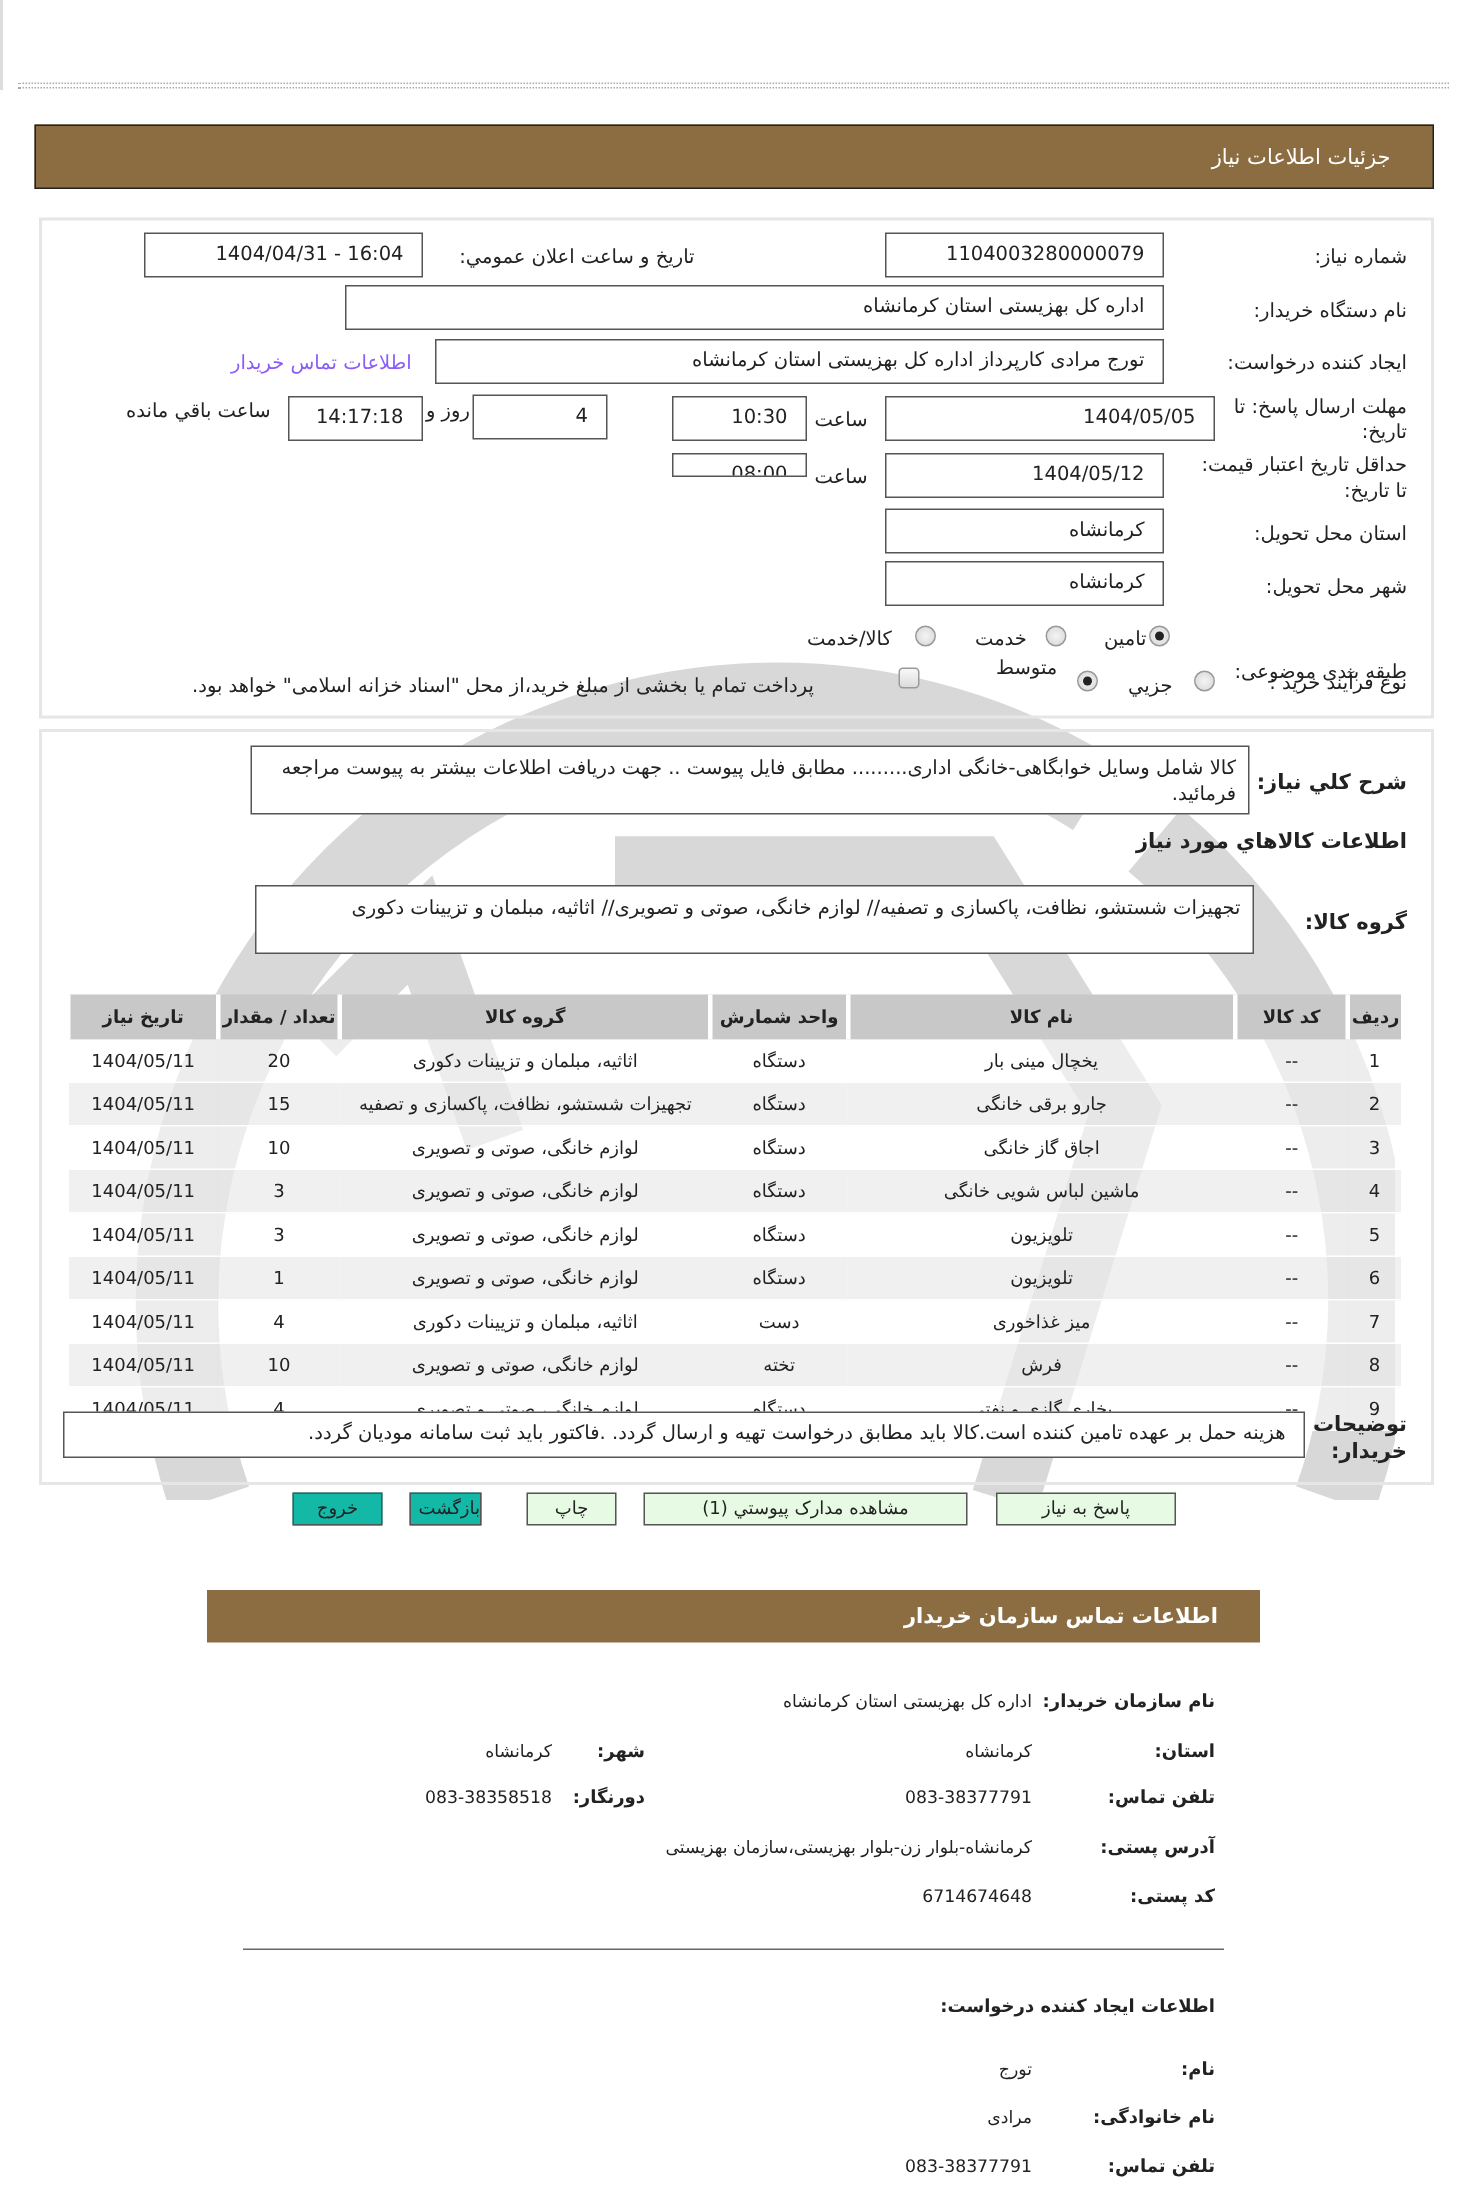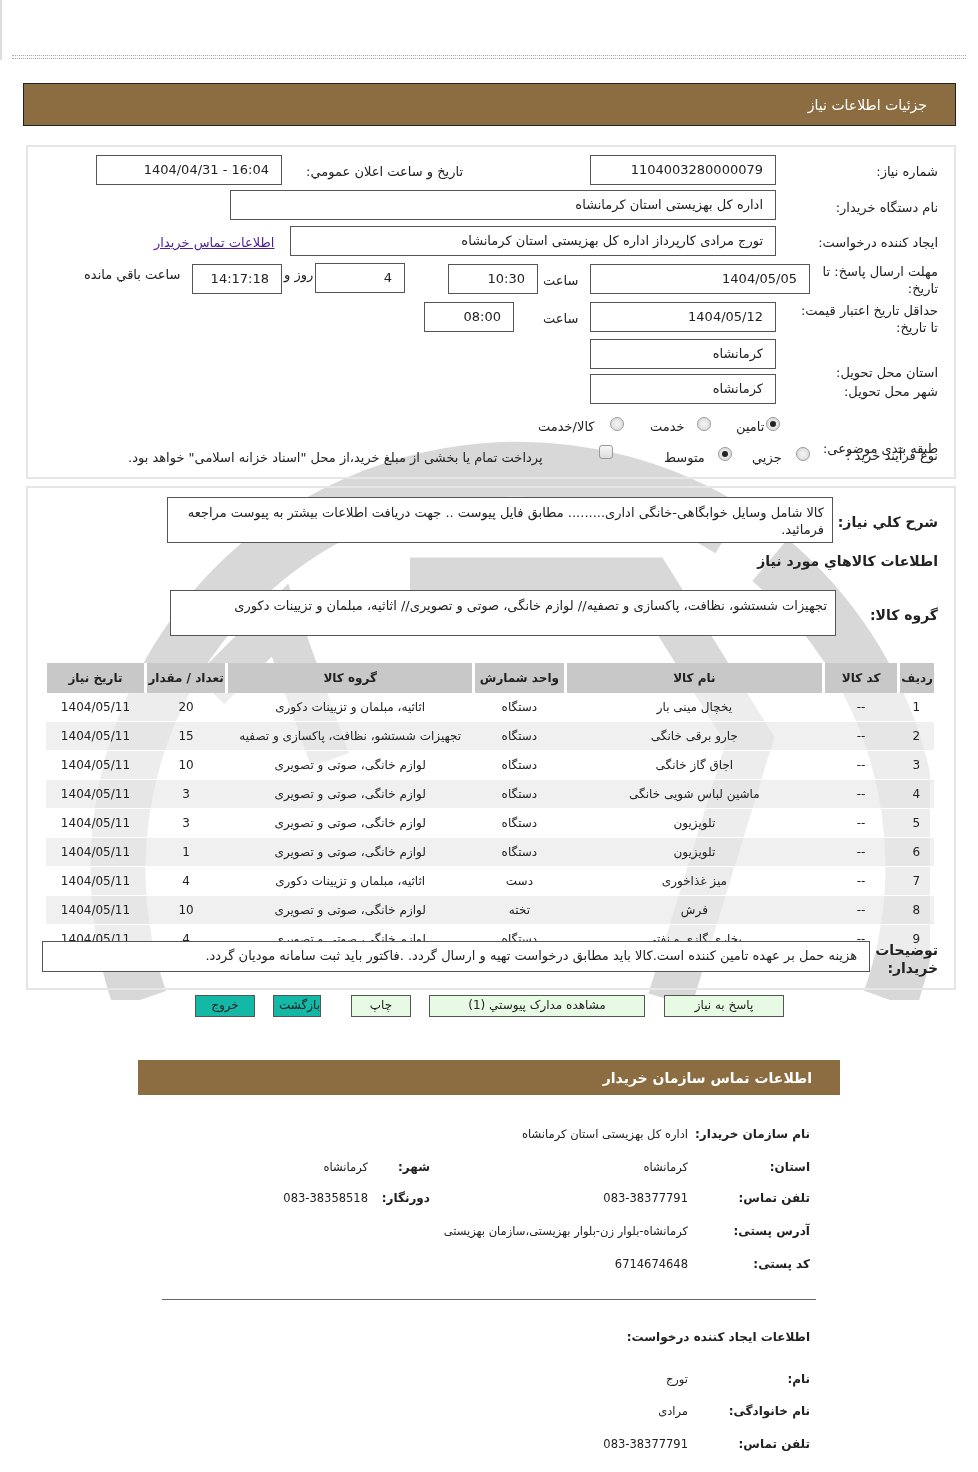--- a/index.html
+++ b/index.html
@@ -9,21 +9,21 @@
   .leftbar{position:absolute;left:0;top:0;width:2px;height:60px;background:#ddd;}
   .hdr{position:absolute;background:#8c6d42;color:#fff;border:1px solid #222;}
   .hdr span{position:absolute;right:28px;top:50%;transform:translateY(-50%);font-size:14px;}
   .panel{position:absolute;border:2px solid #e6e6e6;background:transparent;}
   .lbl{position:absolute;font-size:13px;color:#222;white-space:nowrap;line-height:17px;}
   .box{position:absolute;border:1px solid #555;background:#fff;font-size:13px;line-height:28px;padding:0 12px;box-sizing:border-box;text-align:right;white-space:nowrap;overflow:hidden;}
   .box.ltr{direction:ltr;text-align:right;}
   .radio{position:absolute;width:14px;height:14px;border-radius:50%;border:1px solid #999;background:radial-gradient(circle,#f4f4f4,#d6d6d6);box-sizing:border-box;}
   .radio.on::after{content:"";position:absolute;left:3px;top:3px;width:6px;height:6px;border-radius:50%;background:#222;}
   .chk{position:absolute;width:14px;height:14px;border:1px solid #999;border-radius:3px;background:linear-gradient(#f8f8f8,#dcdcdc);box-sizing:border-box;}
-  .link{color:#4c1d95;cursor:pointer;text-decoration:underline;}
+  .link{color:#8b5cf6;cursor:pointer;}
   .bold{font-weight:bold;}
   table.items{position:absolute;left:44px;top:663px;width:890px;border-collapse:collapse;font-size:12px;}
   table.items th{background:#c8c8c8;color:#222;font-weight:bold;height:28px;border-left:3px solid #fff;border-right:0;text-align:center;font-size:12px;}
   table.items td{height:26px;text-align:center;border-bottom:1px solid #fff;}
   table.items tr:nth-child(odd) td{background:rgba(255,255,255,0.55);}
   table.items tr:nth-child(even) td{background:rgba(235,235,235,0.75);}
   .btn{position:absolute;height:22px;line-height:18px;font-size:12px;text-align:center;border:1px solid #555;box-sizing:border-box;overflow:hidden;cursor:pointer;}
   .btn.green{background:#e7fbe4;}
   .btn.pink{background:#14b8a6;}
   .clbl{position:absolute;font-size:12px;font-weight:bold;white-space:nowrap;}
@@ -68,40 +68,40 @@
 <div class="box ltr" style="left:448px;top:264px;width:90px;height:30px;">10:30</div>
 <div class="box ltr" style="left:315px;top:263px;width:90px;height:30px;">4</div>
 <div class="lbl" style="left:284px;top:266px;">روز و</div>
 <div class="box ltr" style="left:192px;top:264px;width:90px;height:30px;">14:17:18</div>
 <div class="lbl" style="left:84px;top:266px;">ساعت باقي مانده</div>
 
 <div class="lbl" style="right:40px;top:302px;">حداقل تاریخ اعتبار قیمت:</div>
 <div class="lbl" style="right:40px;top:319px;">تا تاریخ:</div>
 <div class="box ltr" style="left:590px;top:302px;width:186px;height:30px;">1404/05/12</div>
 <div class="lbl" style="left:543px;top:310px;">ساعت</div>
-<div class="box ltr" style="left:424px;top:302px;width:90px;height:30px;">08:00</div>
-
-<div class="lbl" style="right:40px;top:364px;">استان محل تحویل:</div>
+<div class="box ltr" style="left:448px;top:302px;width:90px;height:16px;">08:00</div>
+
+<div class="lbl" style="right:40px;top:348px;">استان محل تحویل:</div>
 <div class="box" style="left:590px;top:339px;width:186px;height:30px;">کرمانشاه</div>
 <div class="lbl" style="right:40px;top:383px;">شهر محل تحویل:</div>
 <div class="box" style="left:590px;top:374px;width:186px;height:30px;">کرمانشاه</div>
 
 <div class="lbl" style="right:40px;top:417px;margin-top:23px;">طبقه بندی موضوعی:</div>
 <div class="radio on" style="left:766px;top:417px;"></div>
 <div class="lbl" style="left:736px;top:418px;">تامین</div>
 <div class="radio" style="left:697px;top:417px;"></div>
 <div class="lbl" style="left:650px;top:418px;">خدمت</div>
 <div class="radio" style="left:610px;top:417px;"></div>
 <div class="lbl" style="left:538px;top:418px;">کالا/خدمت</div>
 
 <div class="lbl" style="right:40px;top:447px;">نوع فرآیند خرید :</div>
 <div class="radio" style="left:796px;top:447px;"></div>
 <div class="lbl" style="left:752px;top:449px;">جزيي</div>
 <div class="radio on" style="left:718px;top:447px;"></div>
-<div class="lbl" style="left:664px;top:449px;text-align:center;">متوسط</div>
+<div class="lbl" style="left:664px;top:437px;text-align:center;">متوسط</div>
 <div class="chk" style="left:599px;top:445px;"></div>
 <div class="lbl" style="left:128px;top:449px;">پرداخت تمام یا بخشی از مبلغ خرید،از محل "اسناد خزانه اسلامی" خواهد بود.</div>
 
 <div class="panel" style="left:26px;top:486px;width:926px;height:500px;"></div>
 
 <div class="lbl bold" style="right:40px;top:514px;font-size:14px;">شرح کلي نیاز:</div>
 <div class="box" style="left:167px;top:497px;width:666px;height:46px;white-space:normal;line-height:17px;padding:6px 8px;">کالا شامل وسایل خوابگاهی-خانگی  اداری......... مطابق فایل پیوست .. جهت دریافت اطلاعات بیشتر به پیوست مراجعه فرمائید.</div>
 
 <div class="lbl bold" style="right:40px;top:553px;font-size:14px;">اطلاعات کالاهاي مورد نیاز</div>
 

